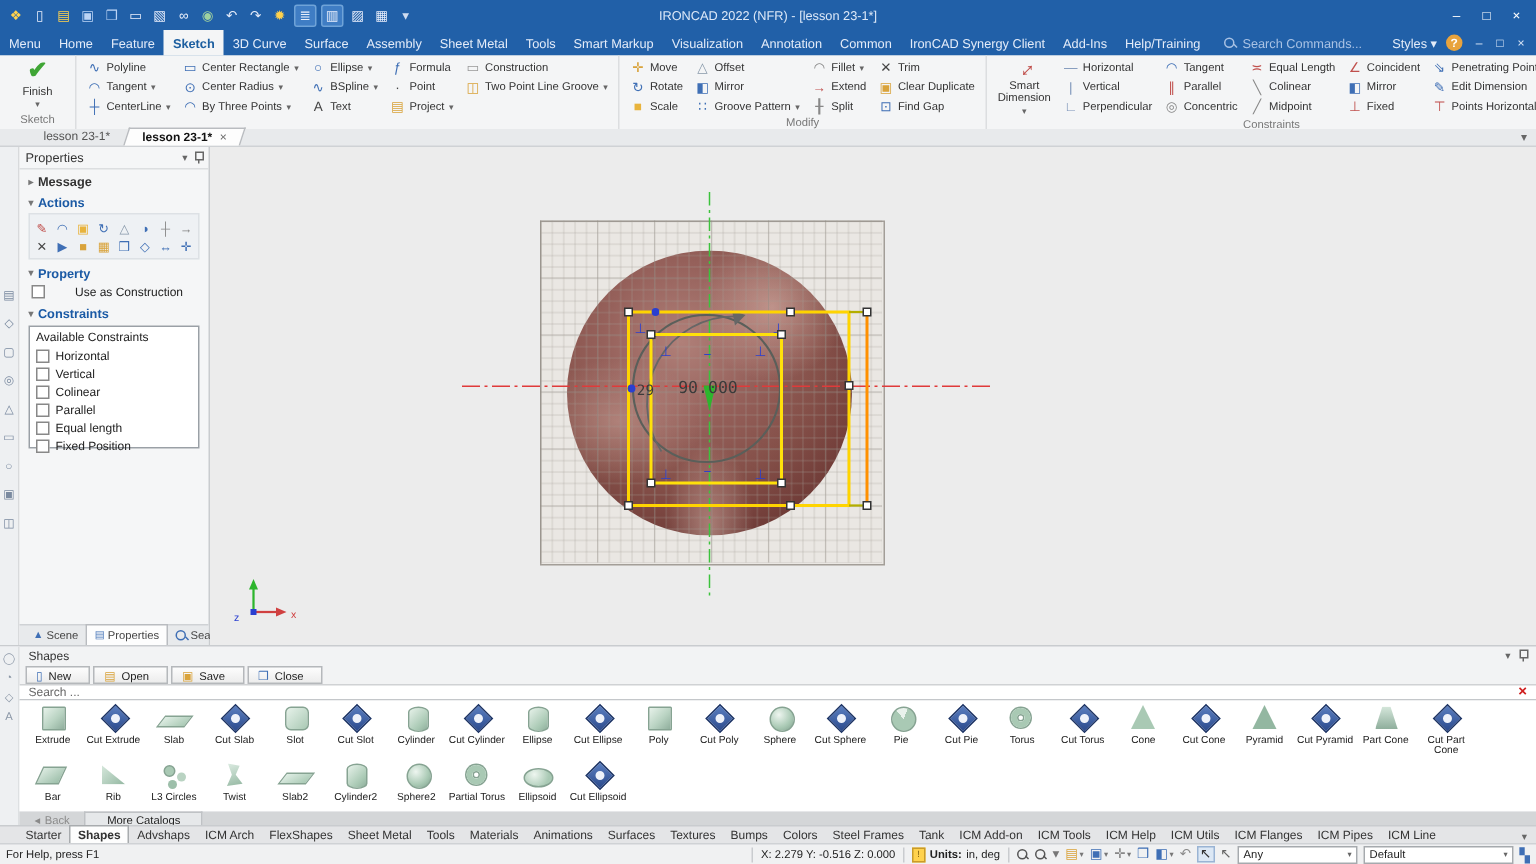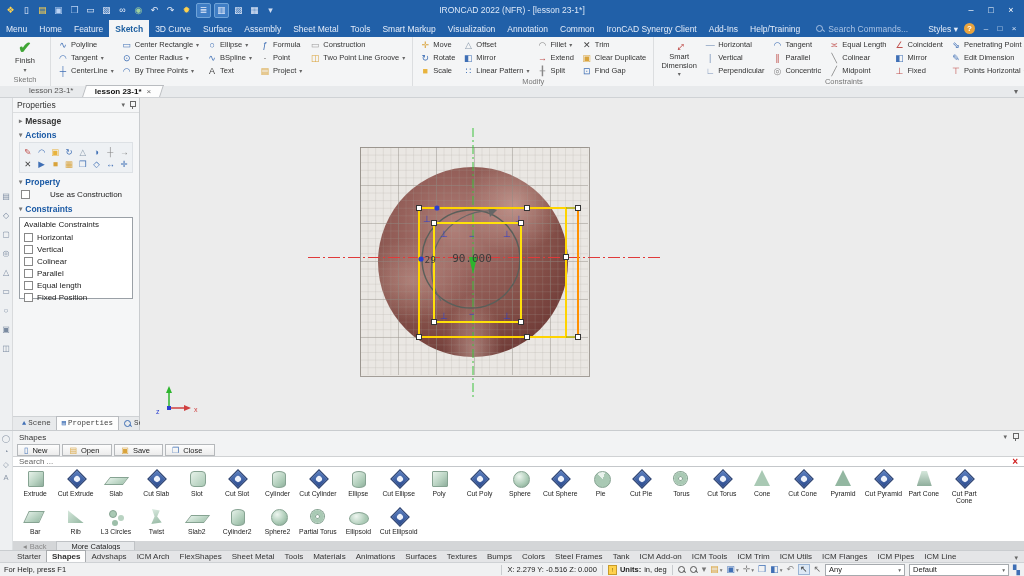--- a/index.html
+++ b/index.html
@@ -67,21 +67,21 @@
   .actions-box{margin:1px 6px;background:#eef1f4;border:1px solid #dde1e5;padding:2px 2px;}
   .actions-row{display:flex;gap:2px;margin:1px 0;}
   .actions-row .aicon{width:12px;height:11px;display:flex;align-items:center;justify-content:center;font-size:8.5px;}
   .cbx{display:inline-block;width:7px;height:7px;border:1px solid #888;background:#fff;flex:0 0 auto;}
   .lp-check{display:flex;align-items:center;gap:20px;padding:2px 8px;font-size:8px;color:#222;}
   .constraint-box{margin:2px 6px;background:#fff;border:1px solid #9aa0a6;height:80px;position:relative;}
   .constraint-box .cb-title{font-size:8px;color:#222;padding:2px 4px 2px 4px;}
   .cb-item{display:flex;align-items:center;gap:4px;padding:1px 4px;font-size:8px;color:#222;height:10px;}
   .lp-tabs{position:absolute;left:0;bottom:0;width:100%;height:14px;background:#e8eaec;border-top:1px solid #cfd2d5;
     display:flex;align-items:flex-end;padding-left:4px;box-sizing:border-box;}
-  .lp-tab{display:flex;align-items:center;gap:2px;font-size:7.5px;color:#444;padding:0 5px;height:13px;line-height:13px;font-family:Liberation Mono, monospace;}
+  .lp-tab{display:flex;align-items:center;gap:2px;font-size:7.5px;color:#444;padding:0 5px;height:13px;line-height:13px;}
   .lp-tab.active{background:#fdfdfd;border:1px solid #b9bcc0;border-bottom:none;}
   .lp-tab .ticon{font-size:7px;color:#3f6fb5;}
   
   .canvas{position:absolute;left:140px;top:0;width:884px;height:332px;background:#ececec;overflow:hidden;}
   .grid-area{position:absolute;left:220px;top:49px;width:228px;height:228px;background:#eae7e3;border:1px solid #a39e98;z-index:1;}
   .sphere{position:absolute;left:238px;top:69px;width:190px;height:190px;border-radius:50%;z-index:2;
     background:
       radial-gradient(circle at 72% 20%, rgba(228,192,182,0.55) 0%, rgba(228,192,182,0) 24%),
       radial-gradient(ellipse at 18% 60%, rgba(222,186,176,0.40) 0%, rgba(222,186,176,0) 26%),
       radial-gradient(ellipse at 50% 97%, rgba(230,198,188,0.45) 0%, rgba(230,198,188,0) 22%),
@@ -335,21 +335,21 @@
             <div class="rbtn">
               <span class="ricon" style="color: rgb(136, 153, 170);">△</span>
               <span class="rbtn-label">Offset</span>
             </div>
             <div class="rbtn">
               <span class="ricon" style="color: rgb(63, 111, 181);">◧</span>
               <span class="rbtn-label">Mirror</span>
             </div>
             <div class="rbtn">
               <span class="ricon" style="color: rgb(63, 111, 181);">∷</span>
-              <span class="rbtn-label">Linear Pattern</span>
+              <span class="rbtn-label">Groove Pattern</span>
               <span class="rdd">▾</span>
             </div>
           </div>
           <div class="rcol">
             <div class="rbtn">
               <span class="ricon" style="color: rgb(136, 136, 136);">◠</span>
               <span class="rbtn-label">Fillet</span>
               <span class="rdd">▾</span>
             </div>
             <div class="rbtn">
@@ -906,21 +906,21 @@
       <div class="cattab">Materials</div>
       <div class="cattab">Animations</div>
       <div class="cattab">Surfaces</div>
       <div class="cattab">Textures</div>
       <div class="cattab">Bumps</div>
       <div class="cattab">Colors</div>
       <div class="cattab">Steel Frames</div>
       <div class="cattab">Tank</div>
       <div class="cattab">ICM Add-on</div>
       <div class="cattab">ICM Tools</div>
-      <div class="cattab">ICM Trim</div>
+      <div class="cattab">ICM Help</div>
       <div class="cattab">ICM Utils</div>
       <div class="cattab">ICM Flanges</div>
       <div class="cattab">ICM Pipes</div>
       <div class="cattab">ICM Line</div>
       <span class="edge-dd">▾</span>
     </div>
 
   <div class="statusbar">
     <span>For Help, press F1</span>
     <span class="spacer"></span>

